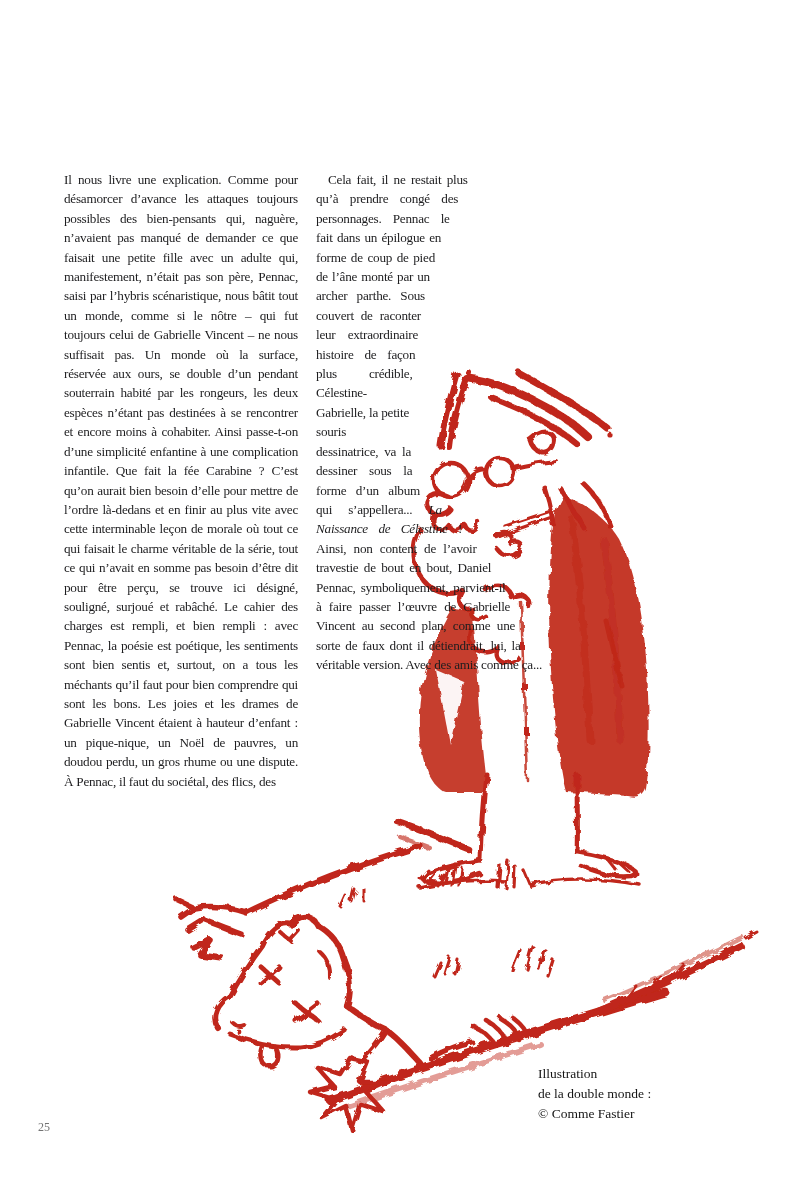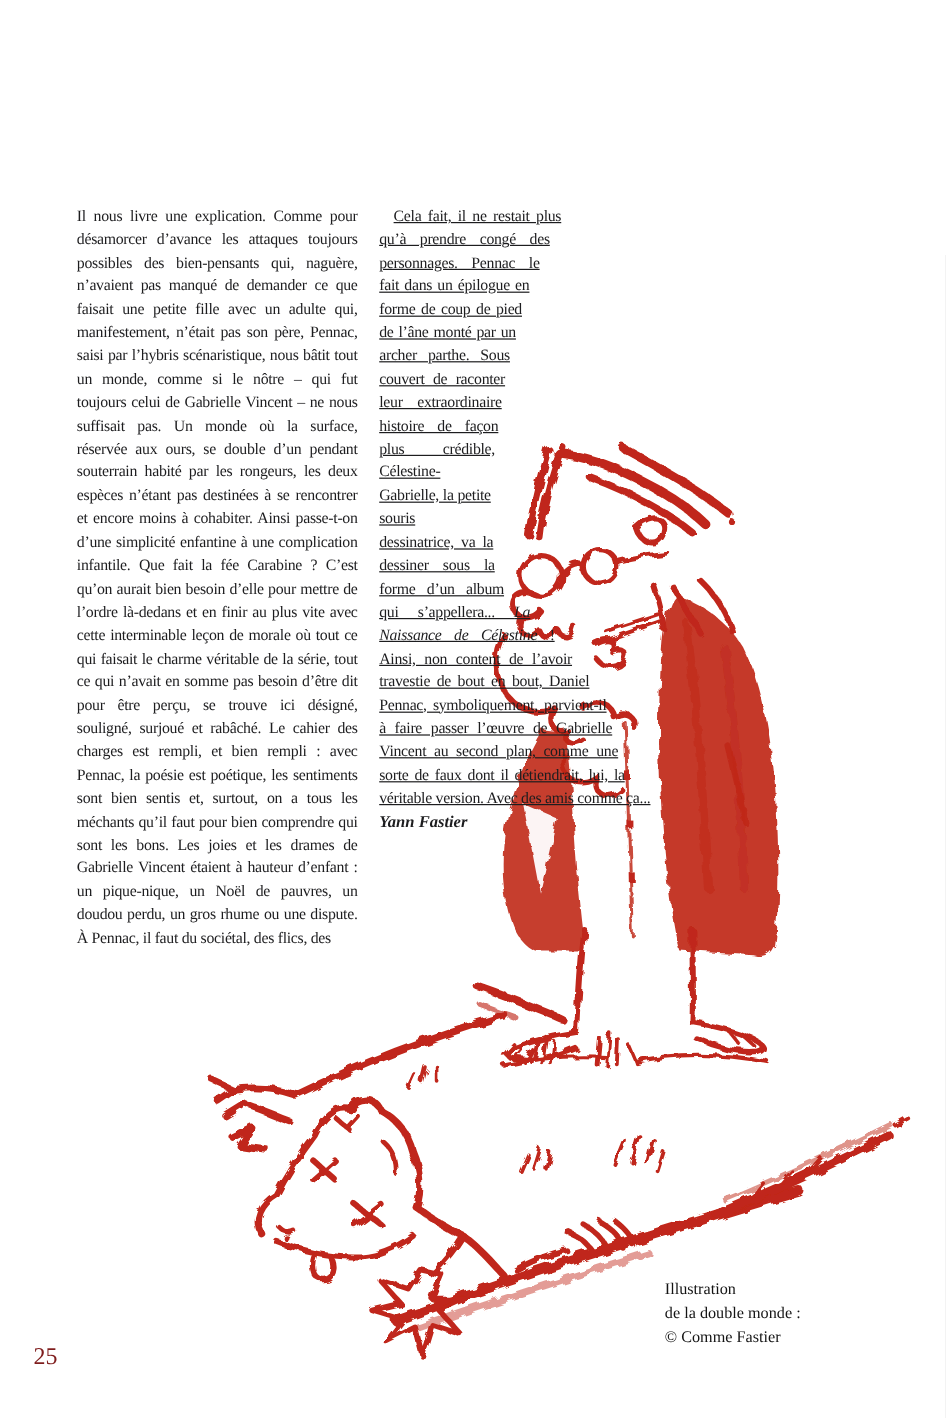--- a/index.html
+++ b/index.html
@@ -4,48 +4,47 @@
 <style>
   html,body { margin:0; padding:0; background:#e8e8e8; }
   .page {
     position:relative; width:788px; height:1182px; background:#ffffff;
     overflow:hidden; font-family:"Liberation Serif", serif; color:#1d1d1f;
     margin:0 auto;
   }
   .columns { position:absolute; left:40px; top:170px; width:486px; display:flex; gap:18px; z-index:2;margin-left:24px; }
   .col { width:234px; font-size:13.2px; line-height:19.4px; text-align:justify; letter-spacing:-0.25px; }
   .col p { margin:0; }
-  .indent { text-indent:12px;text-decoration:underline; }
+  .indent { text-indent:12px; }
   .book-title { font-style:italic; }
   .wrap-shape {
     float:right; width:235px; height:470px; margin-top:192px;
     shape-outside: polygon(168px 0px, 235px 0px, 235px 470px, 212px 470px,
       203px 438px, 195px 405px, 148px 342px, 103px 302px, 99px 238px,
       112px 148px, 128px 86px, 149px 38px);
     shape-margin:5px;
   }
   .byline { font-weight:bold; font-style:italic; letter-spacing:0; margin:2px 0 0 38px; font-size:13.8px; }
-  .caption { position:absolute; left:538px; top:1064px; font-size:13.5px; line-height:20px; color:#141414; z-index:3;margin-left:16px; }
-  .page-number { position:absolute; left:28px; top:1120px; font-size:20px; color:#7f1d1d; z-index:3; }
+  .caption { position:absolute; left:538px; top:1064px; font-size:13.5px; line-height:20px; color:#141414; z-index:3; }
+  .page-number { position:absolute; left:38px; top:1120px; font-size:12px; color:#737373; z-index:3; }
   svg.illu { position:absolute; left:0; top:340px; z-index:1; pointer-events:none; }
   .ink   { stroke:#c0281a; fill:none; stroke-linecap:round; stroke-linejoin:round; }
 </style>
 </head>
 <body>
 
 <div class="page">
 
   <div class="columns">
     <div class="col">
       <p>Il nous livre une explication. Comme pour désamorcer d’avance les attaques toujours possibles des bien-pensants qui, naguère, n’avaient pas manqué de demander ce que faisait une petite fille avec un adulte qui, manifestement, n’était pas son père, Pennac, saisi par l’hybris scénaristique, nous bâtit tout un monde, comme si le nôtre – qui fut toujours celui de Gabrielle Vincent – ne nous suffisait pas. Un monde où la surface, réservée aux ours, se double d’un pendant souterrain habité par les rongeurs, les deux espèces n’étant pas destinées à se rencontrer et encore moins à cohabiter. Ainsi passe-t-on d’une simplicité enfantine à une complication infantile. Que fait la fée Carabine ? C’est qu’on aurait bien besoin d’elle pour mettre de l’ordre là-dedans et en finir au plus vite avec cette interminable leçon de morale où tout ce qui faisait le charme véritable de la série, tout ce qui n’avait en somme pas besoin d’être dit pour être perçu, se trouve ici désigné, souligné, surjoué et rabâché. Le cahier des charges est rempli, et bien rempli : avec Pennac, la poésie est poétique, les sentiments sont bien sentis et, surtout, on a tous les méchants qu’il faut pour bien comprendre qui sont les bons. Les joies et les drames de Gabrielle Vincent étaient à hauteur d’enfant : un pique-nique, un Noël de pauvres, un doudou perdu, un gros rhume ou une dispute. À Pennac, il faut du sociétal, des flics, des</p>
     </div>
     <div class="col">
       <div class="wrap-shape"></div>
       <p class="indent"><span>Cela fait, il ne restait plus qu’à prendre congé des personnages. Pennac le fait dans un épilogue en forme de coup de pied de l’âne monté par un archer parthe. Sous couvert de raconter leur extraordinaire histoire de façon plus crédible, Célestine-Gabrielle, la petite souris dessinatrice, va la dessiner sous la forme d’un album qui s’appellera... </span><span class="book-title">La Naissance de Célestine</span><span> ! Ainsi, non content de l’avoir travestie de bout en bout, Daniel Pennac, symboliquement, parvient-il à faire passer l’œuvre de Gabrielle Vincent au second plan, comme une sorte de faux dont il détiendrait, lui, la véritable version. Avec des amis comme ça...</span></p>
-      <p class="byline">Yann Fastier</p>
     </div>
   </div>
 
   <svg class="illu" width="788" height="810" viewBox="0 0 788 810">
     <defs>
       <filter id="crayon" x="-10%" y="-10%" width="120%" height="120%">
         <feTurbulence type="fractalNoise" baseFrequency="0.09" numOctaves="2" result="n"></feTurbulence>
         <feDisplacementMap in="SourceGraphic" in2="n" scale="7"></feDisplacementMap>
       </filter>
     </defs>

